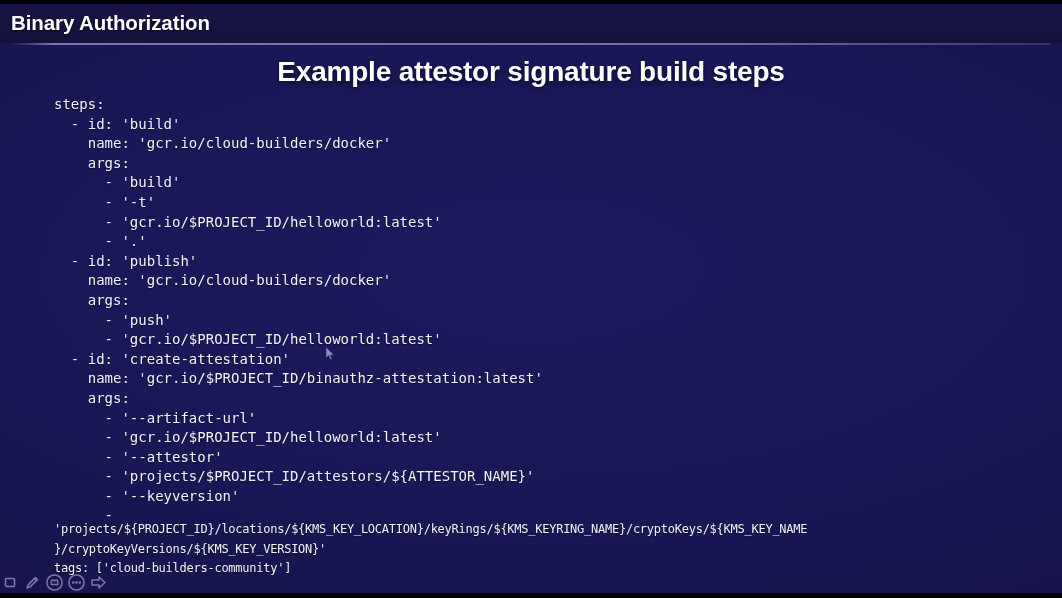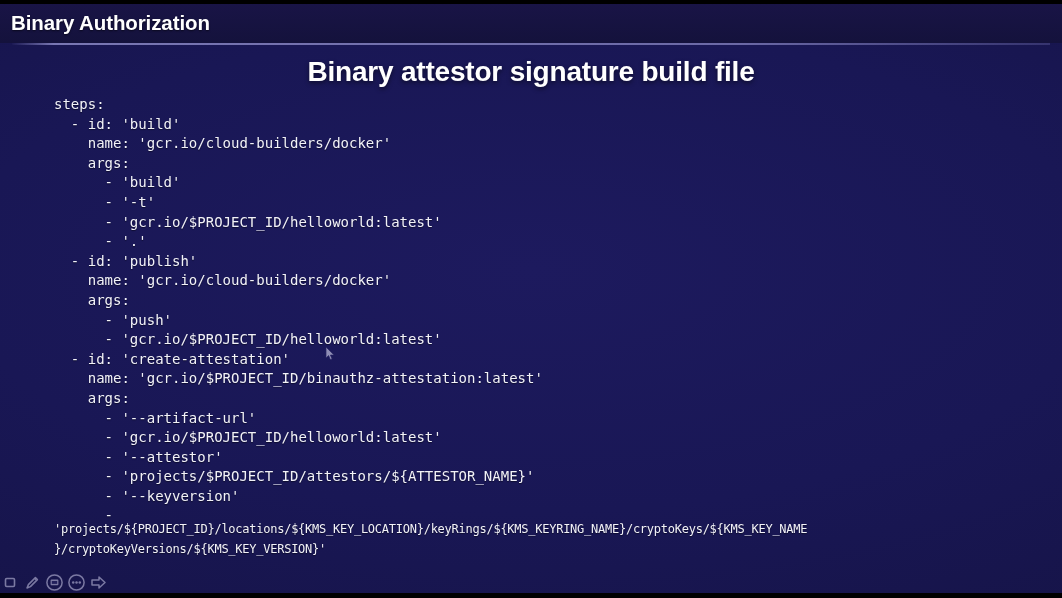--- a/index.html
+++ b/index.html
@@ -144,25 +144,25 @@
 <div id="slide">
 
   <div class="letterbox-top"></div>
 
   <div class="header-band"></div>
 
   <div class="header-title">Binary Authorization</div>
 
   <div class="header-rule"></div>
 
-  <div class="slide-title">Binary attestor signature build file</div>
+  <div class="slide-title">Example attestor signature build steps</div>
 
   <div class="code-block" id="code-listing"><span class="code-line">steps:</span><span class="code-line">  - id: 'build'</span><span class="code-line">    name: 'gcr.io/cloud-builders/docker'</span><span class="code-line">    args:</span><span class="code-line">      - 'build'</span><span class="code-line">      - '-t'</span><span class="code-line">      - 'gcr.io/$PROJECT_ID/helloworld:latest'</span><span class="code-line">      - '.'</span><span class="code-line">  - id: 'publish'</span><span class="code-line">    name: 'gcr.io/cloud-builders/docker'</span><span class="code-line">    args:</span><span class="code-line">      - 'push'</span><span class="code-line">      - 'gcr.io/$PROJECT_ID/helloworld:latest'</span><span class="code-line">  - id: 'create-attestation'</span><span class="code-line">    name: 'gcr.io/$PROJECT_ID/binauthz-attestation:latest'</span><span class="code-line">    args:</span><span class="code-line">      - '--artifact-url'</span><span class="code-line">      - 'gcr.io/$PROJECT_ID/helloworld:latest'</span><span class="code-line">      - '--attestor'</span><span class="code-line">      - 'projects/$PROJECT_ID/attestors/${ATTESTOR_NAME}'</span><span class="code-line">      - '--keyversion'</span><span class="code-line">      -</span></div>
 
-  <div class="code-wrap" id="code-wrapped"><span class="code-line">'projects/${PROJECT_ID}/locations/${KMS_KEY_LOCATION}/keyRings/${KMS_KEYRING_NAME}/cryptoKeys/${KMS_KEY_NAME</span><span class="code-line">}/cryptoKeyVersions/${KMS_KEY_VERSION}'</span></div>
+  <div class="code-wrap" id="code-wrapped"><span class="code-line">'projects/${PROJECT_ID}/locations/${KMS_KEY_LOCATION}/keyRings/${KMS_KEYRING_NAME}/cryptoKeys/${KMS_KEY_NAME</span><span class="code-line">}/cryptoKeyVersions/${KMS_KEY_VERSION}'</span><span class="code-line">tags: ['cloud-builders-community']</span></div>
 
   <div class="cursor-artifact">
     <svg width="11" height="14" viewBox="0 0 11 14">
       <path d="M1 0 L1 11 L3.6 8.6 L5.3 12.6 L7.1 11.9 L5.4 8.1 L9 8.1 Z" fill="#cfcde8" stroke="#2a2866" stroke-width="0.7"></path>
     </svg>
   </div>
 
   <div class="toolbar">
     <div class="toolbar-btn">
       <svg width="15" height="15" viewBox="0 0 15 15">

